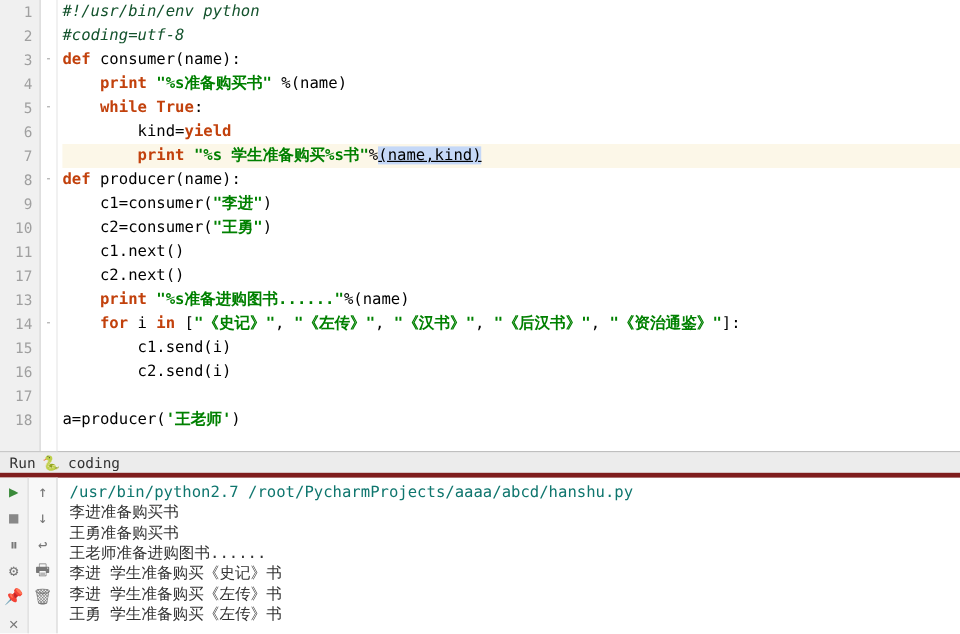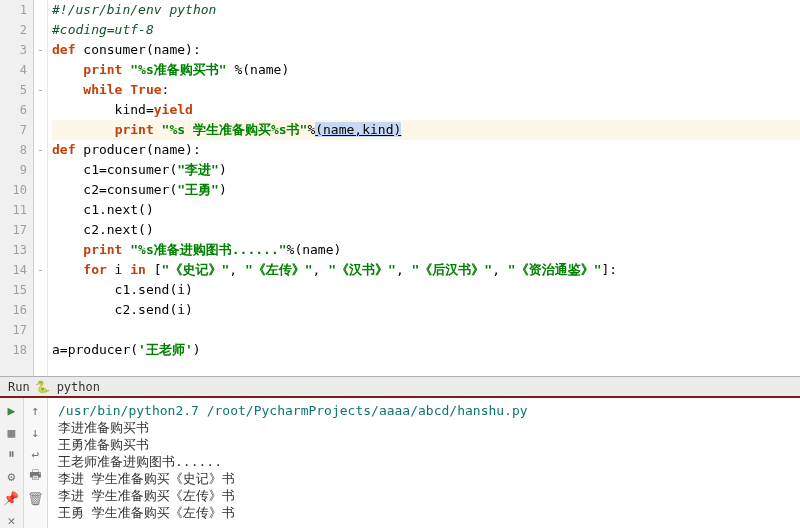--- a/index.html
+++ b/index.html
@@ -8,21 +8,21 @@
 .gutter { width: 34px; background: #f0f0f0; color: #a0a0a0; text-align: right; padding-right: 6px; border-right: 1px solid #d0d0d0; font-size: 12px; line-height: 20px; user-select: none; }
 .fold-col { width: 14px; background: #fff; line-height: 20px; color: #888; text-align: center; font-size: 10px; border-right: 1px solid #e8e8e8; }
 .code { flex: 1; padding-left: 4px; line-height: 20px; white-space: pre; overflow: auto; }
 .line { height: 20px; }
 .line.hl { background: #fcf7e8; }
 .kw { color: #c2410c; font-weight: bold; }
 .str { color: #008000; font-weight: bold; }
 .cmt { color: #14532d; font-style: italic; }
 .caret-r { background: #c5d8f7; text-decoration: underline; }
 .run-panel { border-top: 1px solid #b0b0b0; height: 152px; display: flex; flex-direction: column; }
-.run-header { height: 22px; background: #ececec; border-bottom: 2px solid #7f1d1d; display: flex; align-items: center; padding-left: 8px; font-size: 12px; color: #333; gap: 6px; }
+.run-header { height: 22px; background: #ececec; border-bottom: 4px solid #7f1d1d; display: flex; align-items: center; padding-left: 8px; font-size: 12px; color: #333; gap: 6px; }
 .run-body { flex: 1; display: flex; }
 .run-gutter1 { width: 24px; background: #f2f2f2; border-right: 1px solid #d8d8d8; display: flex; flex-direction: column; align-items: center; padding-top: 4px; gap: 6px; }
 .run-gutter2 { width: 24px; background: #f8f8f8; border-right: 1px solid #d8d8d8; display: flex; flex-direction: column; align-items: center; padding-top: 4px; gap: 6px; }
 .console { flex: 1; padding: 4px 10px; font-size: 13px; line-height: 17px; overflow: auto; white-space: pre; }
 .cmd { color: #0f766e; }
 .out { color: #333; }
 .ico { width: 16px; height: 16px; display: inline-flex; align-items: center; justify-content: center; cursor: pointer; }
 .play { color: #3a8a3a; }
 .stop { color: #888; }
 .gray { color: #777; }
@@ -72,21 +72,21 @@
       <div class="line foldmark"></div>
       <div class="line foldmark"></div>
     </div>
   <div class="code" id="code"><div class="line"><span class="cmt">#!/usr/bin/env python</span></div><div class="line"><span class="cmt">#coding=utf-8</span></div><div class="line"><span class="kw">def</span> consumer(name):</div><div class="line">    <span class="kw">print</span> <span class="str">"%s准备购买书"</span> %(name)</div><div class="line">    <span class="kw">while</span> <span class="kw">True</span>:</div><div class="line">        kind=<span class="kw">yield</span></div><div class="line hl">        <span class="kw">print</span> <span class="str">"%s 学生准备购买%s书"</span>%<span class="caret-r">(name,kind)</span></div><div class="line"><span class="kw">def</span> producer(name):</div><div class="line">    c1=consumer(<span class="str">"李进"</span>)</div><div class="line">    c2=consumer(<span class="str">"王勇"</span>)</div><div class="line">    c1.next()</div><div class="line">    c2.next()</div><div class="line">    <span class="kw">print</span> <span class="str">"%s准备进购图书......"</span>%(name)</div><div class="line">    <span class="kw">for</span> i <span class="kw">in</span> [<span class="str">"《史记》"</span>, <span class="str">"《左传》"</span>, <span class="str">"《汉书》"</span>, <span class="str">"《后汉书》"</span>, <span class="str">"《资治通鉴》"</span>]:</div><div class="line">        c1.send(i)</div><div class="line">        c2.send(i)</div><div class="line"></div><div class="line">a=producer(<span class="str">'王老师'</span>)</div></div>
 </div>
 
 <div class="run-panel">
   <div class="run-header">
     <span>Run</span>
     <span style="color:#b8a04a">🐍</span>
-    <span>python</span>
+    <span>coding</span>
   </div>
   <div class="run-body">
     <div class="run-gutter1">
       <span class="ico play">▶</span>
       <span class="ico stop">■</span>
       <span class="ico gray">⏸</span>
       <span class="ico gray">⚙</span>
       <span class="ico gray">📌</span>
       <span class="ico gray">✕</span>
     </div>

